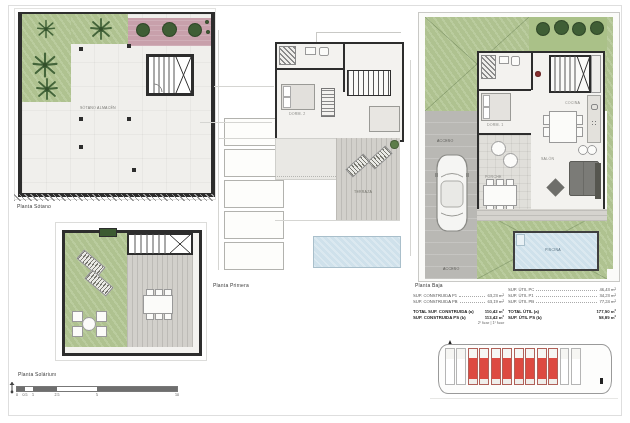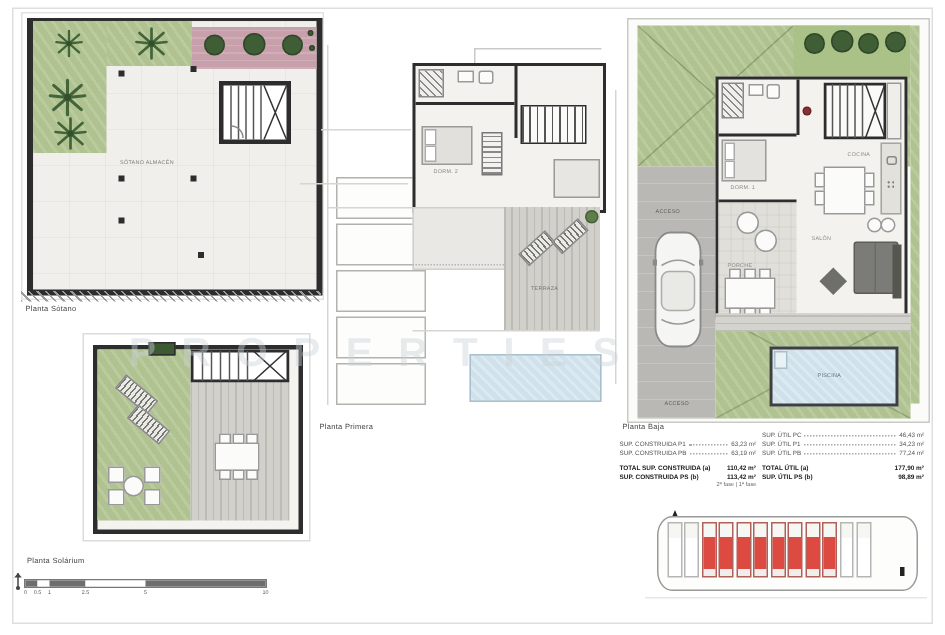--- a/index.html
+++ b/index.html
@@ -46,21 +46,20 @@
   .scalebar{position:absolute;left:16px;top:386px;width:160px;height:3.5px;border:1px solid #777;display:flex;}
   .sb-d{background:#6e6e6e;}
   .sb-l{background:#ffffff;}
   .sb-tick{position:absolute;top:6px;font-size:3.6px;color:#555;transform:translateX(-50%);}
 </style>
 </head>
 <body>
 
 <div class="sheet">
   <div class="frame"></div>
-  <div class="watermark">PROPERTIES</div>
 
   <div class="abs" style="left:14px;top:8px;width:200px;height:190px;border:1px solid #e2e2e0;"></div>
   <div class="abs floor" style="left:18px;top:12px;width:189px;height:179px;border-style:solid;border-color:var(--wall);border-width:2px 4px 4px 4px;">
     <div class="abs greenfill" style="left:0;top:0;width:106px;height:30px;"></div>
     <div class="abs greenfill" style="left:0;top:0;width:49px;height:88px;"></div>
 
     <svg class="abs" style="left:13px;top:4px;" width="22" height="22" viewBox="0 0 26 26">
         <g stroke="#44653a" stroke-width="1.8" stroke-linecap="round" fill="none">
           <path d="M13 13V3M13 13l8-7M13 13l10-1M13 13l8 7M13 13v10M13 13l-8 7M13 13L3 12M13 13L5 6"></path>
         </g>

